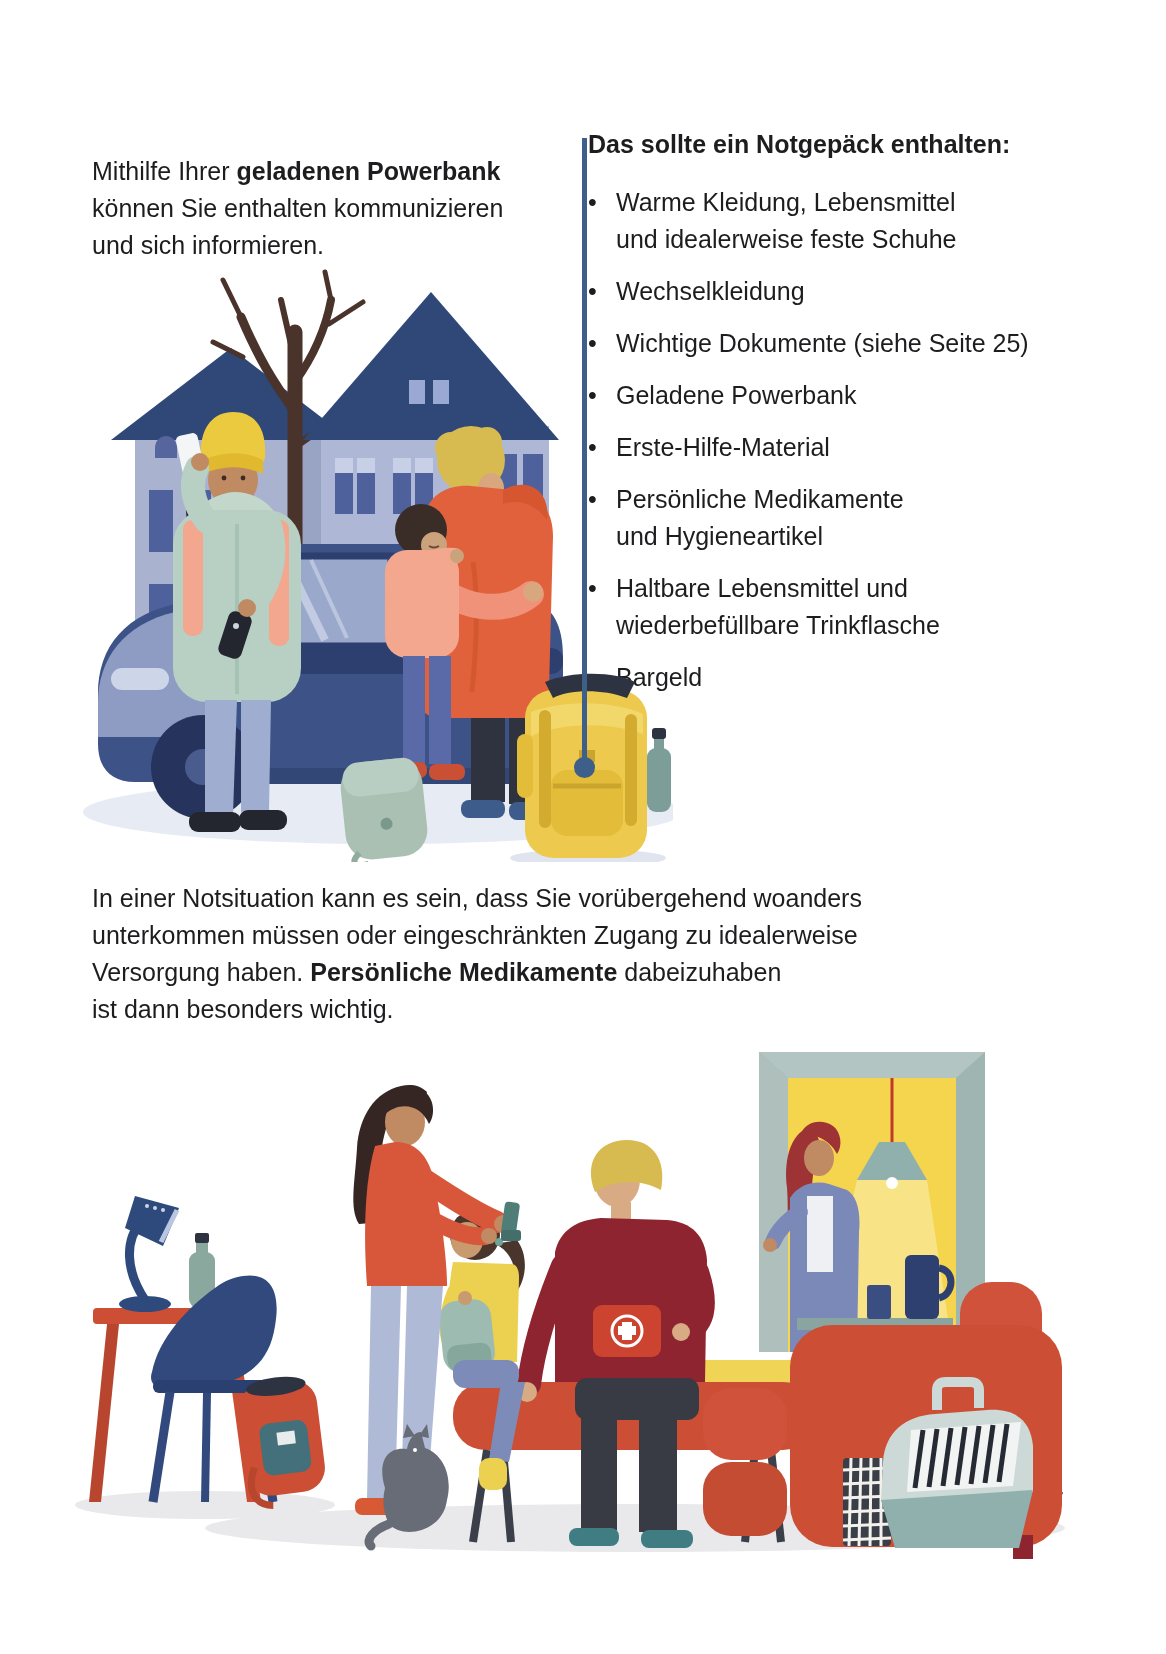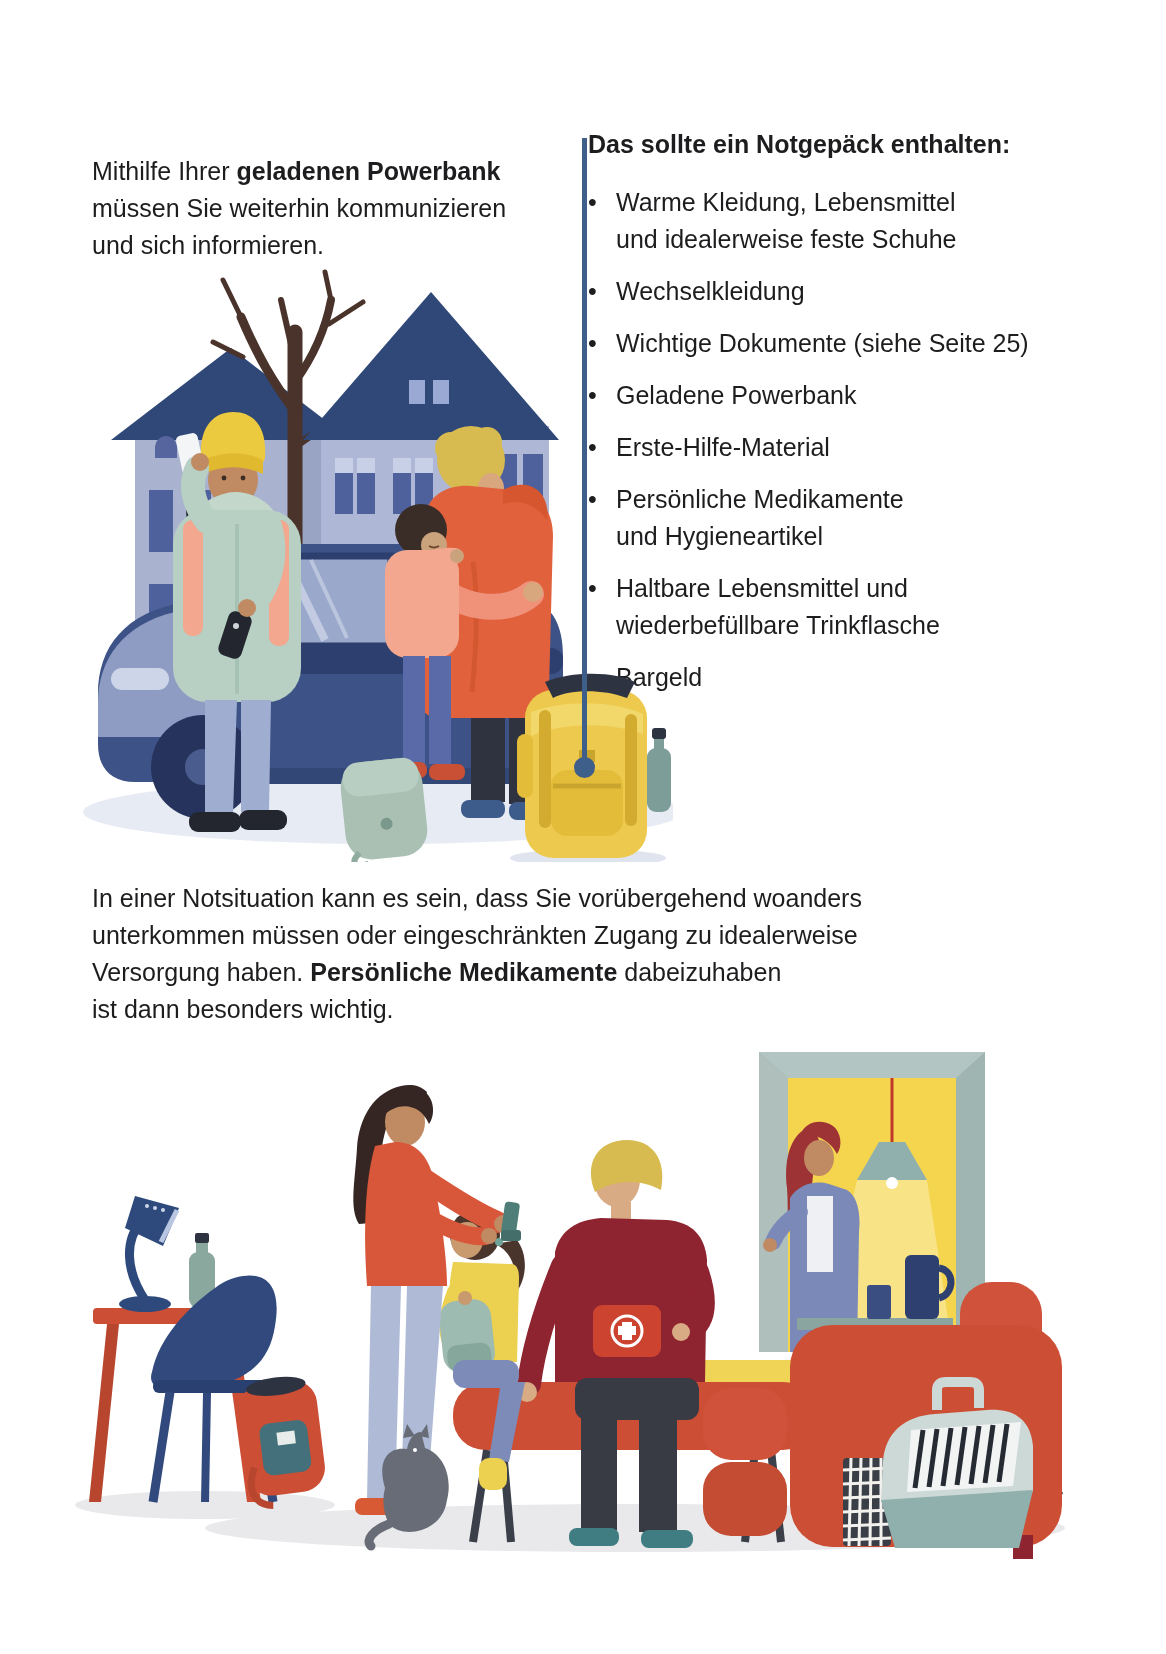--- a/index.html
+++ b/index.html
@@ -71,21 +71,21 @@
     text-align:right;color:#1d1d1f;
   }
 </style>
 </head>
 <body>
 
 <div class="page">
 
   <div class="textblock intro">
     <span>Mithilfe Ihrer </span><strong>geladenen Powerbank</strong><br>
-    <span>müssen Sie weiterhin kommunizieren</span><br>
+    <span>können Sie enthalten kommunizieren</span><br>
     <span>und sich informieren.</span>
   </div>
 
   <div class="divider">
     <div class="divider-dot"></div>
   </div>
 
   <div class="checklist">
     <h2>Das sollte ein Notgepäck enthalten:</h2>
     <ul>

